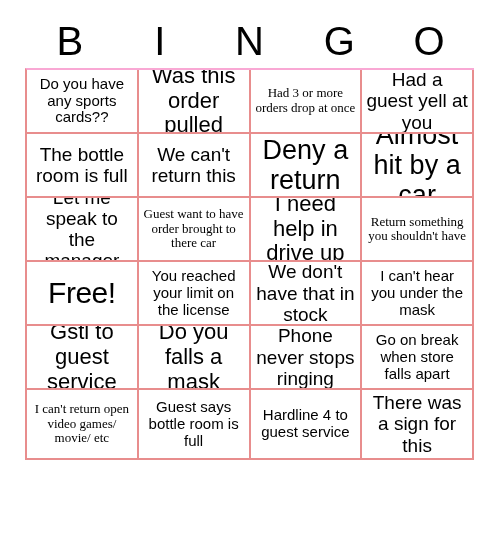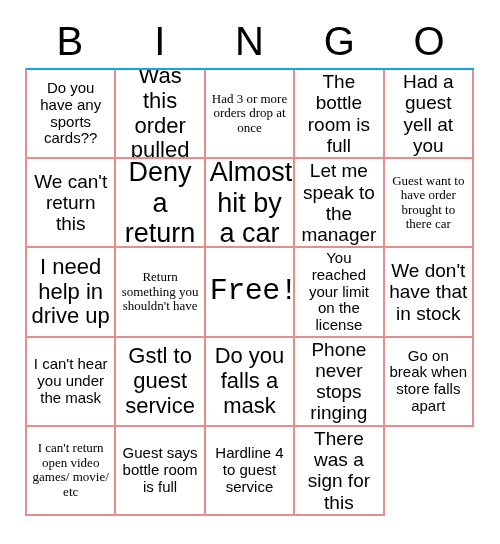--- a/index.html
+++ b/index.html
@@ -36,26 +36,26 @@
     font-weight: 400;
     letter-spacing: 0px;
     color: #000000;
     font-family: "Liberation Sans", sans-serif;
   }
   #grid {
     position: absolute;
     left: 25px;
     top: 68px;
     width: 449px;
-    height: 448px;
+    height: 392px;
     box-sizing: border-box;
-    border-top: 2px solid #0ea5e9;
+    border-top: 2px solid #f9a8d4;
     border-left: 2px solid #e88d8d;
     display: grid;
-    grid-template-columns: repeat(5, 1fr);
+    grid-template-columns: repeat(4, 1fr);
     grid-template-rows: repeat(5, 1fr);
   }
   .cell {
     box-sizing: border-box;
     border-right: 2px solid #e88d8d;
     border-bottom: 2px solid #e88d8d;
     display: flex;
     align-items: center;
     justify-content: center;
     text-align: center;
@@ -68,21 +68,21 @@
     width: 100%;
     line-height: 1.12;
     white-space: pre-line;
     word-break: normal;
   }
   .sz-xl span { font-size: 27px; }
   .sz-lg span { font-size: 22px; }
   .sz-md span { font-size: 19px; }
   .sz-sm span { font-size: 15px; }
   .sz-xs span { font-size: 13px; font-family: Liberation Serif, serif; }
-  .free span { font-size: 30px; letter-spacing: -0.5px; font-family: Liberation Mono, monospace; }
+  .free span { font-size: 30px; letter-spacing: -0.5px; }
 </style>
 </head>
 <body>
 
 <div id="card">
 
   <div id="header-row">
     <div class="header-letter">B</div>
     <div class="header-letter">I</div>
     <div class="header-letter">N</div>
@@ -94,24 +94,24 @@
     <div class="cell sz-sm">
         <span>Do you have any sports cards??</span>
       </div>
     <div class="cell sz-lg">
         <span>Was this order pulled</span>
       </div>
     <div class="cell sz-xs">
         <span>Had 3 or more orders drop at once</span>
       </div>
     <div class="cell sz-md">
-        <span>The bottle room is full</span>
+        <span>Had a guest yell at you</span>
       </div>
     <div class="cell sz-md">
-        <span>Had a guest yell at you</span>
+        <span>The bottle room is full</span>
       </div>
 
     <div class="cell sz-md">
         <span>We can't return this</span>
       </div>
     <div class="cell sz-xl">
         <span>Deny a return</span>
       </div>
     <div class="cell sz-xl">
         <span>Almost hit by a car</span>

